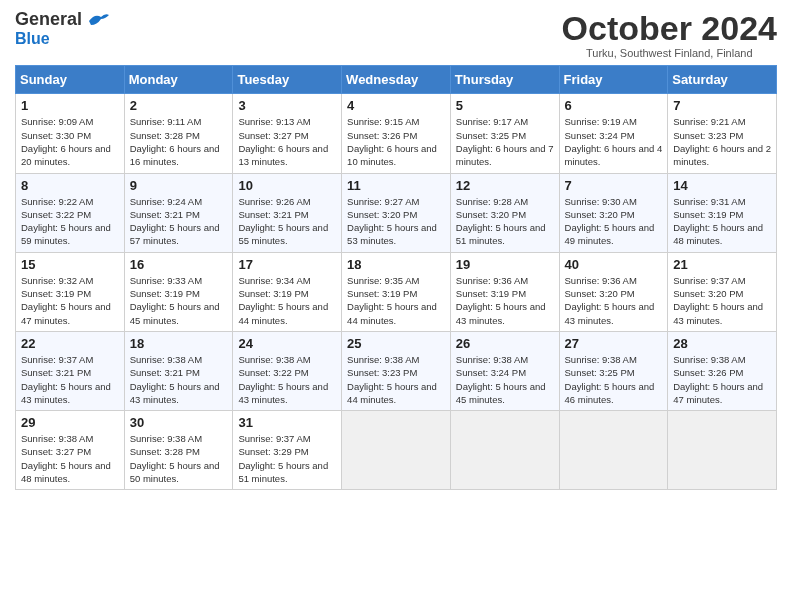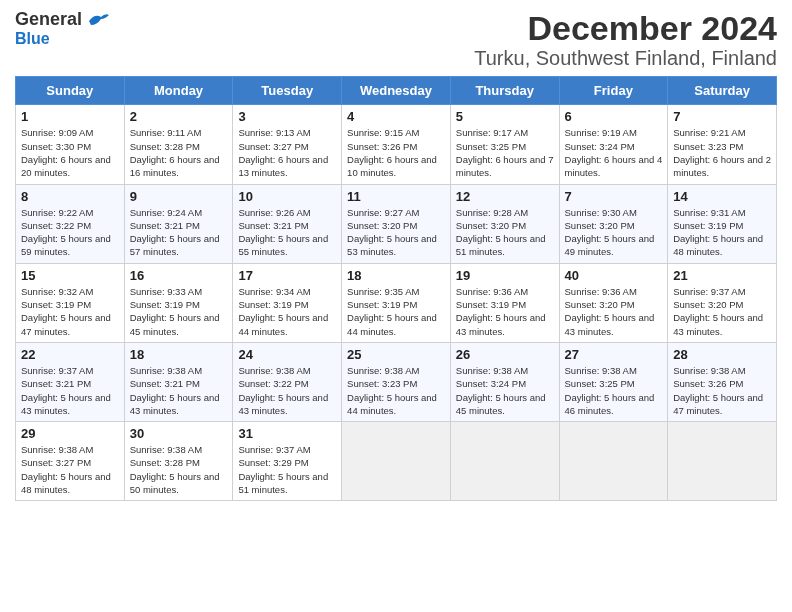--- a/index.html
+++ b/index.html
@@ -30,35 +30,36 @@
     .title-area {
       text-align: right;
     }
     .main-title {
       font-size: 34px;
       font-weight: bold;
       color: #333;
       line-height: 1.1;
     }
     .subtitle {
-      font-size: 20px;
+      font-size: 11px;
       color: #555;
+      text-align: center;
     }
     .calendar {
       width: 100%;
       border-collapse: collapse;
       border: 1px solid #ccc;
     }
     .calendar th {
       background-color: #3b7dc8;
       color: #fff;
       font-size: 13px;
       font-weight: bold;
       padding: 6px 4px;
-      text-align: center;
+      text-align: left;
       border: 1px solid #5090d8;
     }
     .calendar td {
       vertical-align: top;
       padding: 4px 5px;
       border: 1px solid #d0d0d0;
       background: #fff;
       width: 14.28%;
       min-height: 80px;
     }
@@ -101,21 +102,21 @@
               <span style="color: rgb(51, 51, 51);">General</span>
               <svg viewBox="0 0 24 18" width="26" height="18">
                 <path d="M2,10 Q8,2 14,6 Q18,2 22,4 Q18,8 14,8 Q10,14 4,14 Z" fill="#1a73c8"></path>
               </svg>
             </div>
             <div style="font-size: 16px; font-weight: bold; color: rgb(26, 115, 200);"><span>Blue</span></div>
           </div>
         </div>
     </div>
     <div class="title-area">
-      <div class="main-title">December 2024</div>
+      <div class="main-title">October 2024</div>
       <div class="subtitle">Turku, Southwest Finland, Finland</div>
     </div>
   </div>
 
   <table class="calendar">
     <thead>
       <tr>
       <th>Sunday</th>
           <th>Monday</th>
           <th>Tuesday</th>

